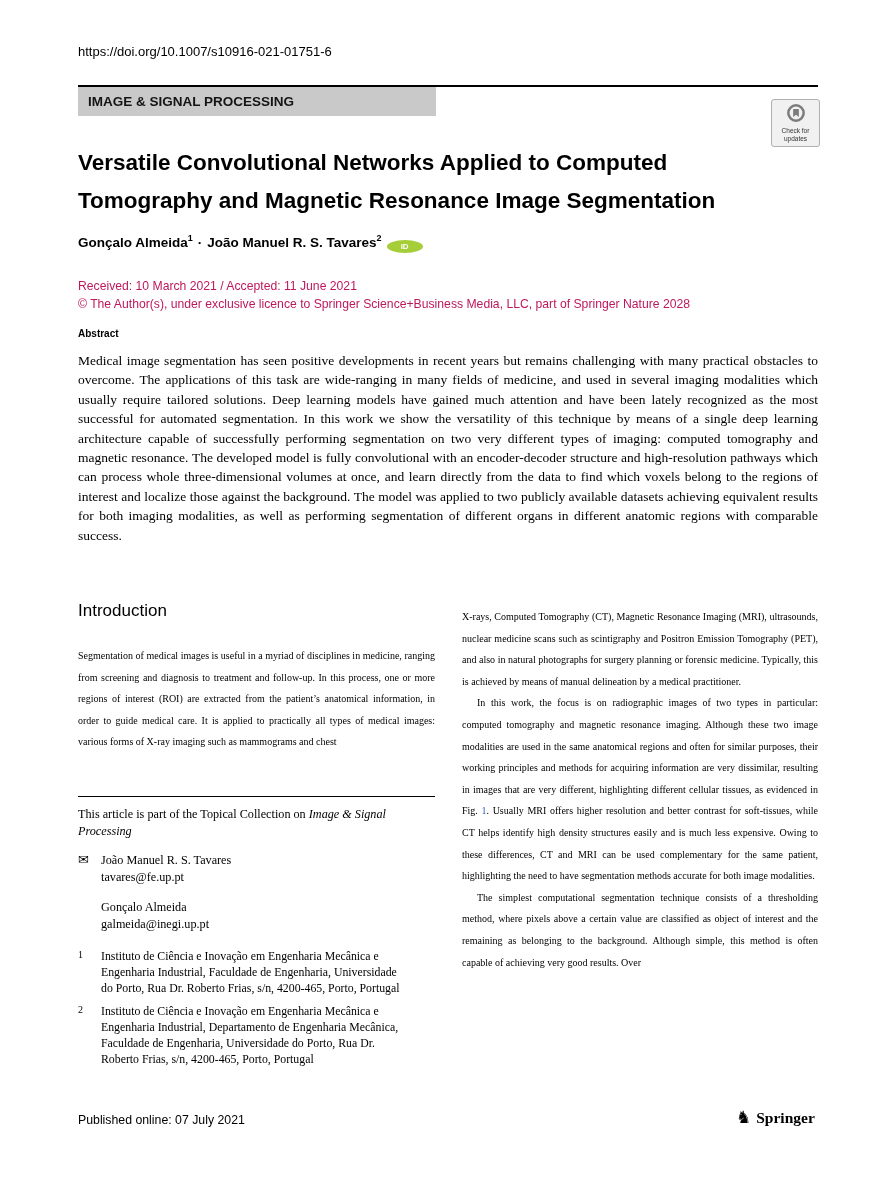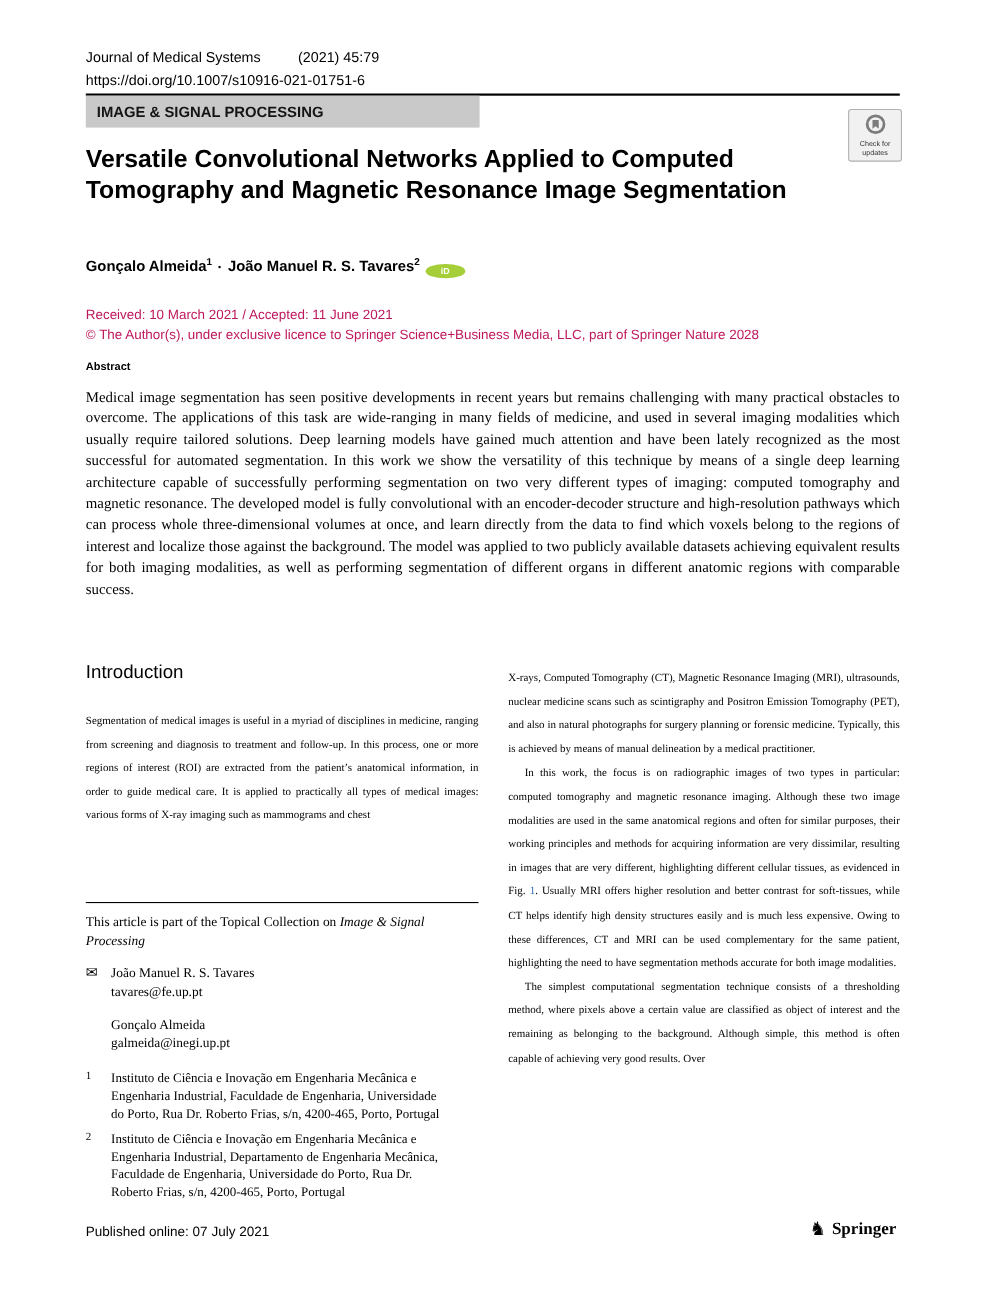--- a/index.html
+++ b/index.html
@@ -15,22 +15,22 @@
   .banner span{display:block;padding-left:10px;line-height:29px;
        font-family:"Liberation Sans",sans-serif;font-weight:bold;font-size:13.5px;color:#141414;}
 
   
   .badge{position:absolute;left:771px;top:99px;width:47px;height:46px;background:#f1f1f1;
        border:1px solid #b0b0b0;border-radius:3px;text-align:center;cursor:pointer;}
   .badge svg{margin-top:3px;}
   .badge .btxt{font-family:"Liberation Sans",sans-serif;font-size:6.5px;line-height:7.5px;color:#333;}
 
   
-  .title{position:absolute;left:78px;top:131px;width:700px;
-       font-family:"Liberation Sans",sans-serif;font-weight:bold;font-size:22.5px;line-height:28px;}
+  .title{position:absolute;left:78px;top:144px;width:700px;
+       font-family:"Liberation Sans",sans-serif;font-weight:bold;font-size:22.5px;line-height:38px;}
   .authors{position:absolute;left:78px;top:233px;font-family:"Liberation Sans",sans-serif;
        font-weight:bold;font-size:13.5px;}
   .authors sup{font-size:9px;}
   .authors .sep{margin:0 5px;}
   .orcid{display:inline-block;width:36px;height:13px;border-radius:50%;background:#a6ce39;
        color:#fff;font-family:"Liberation Sans",sans-serif;font-weight:bold;font-size:8px;
        line-height:13px;text-align:center;vertical-align:-2px;margin-left:5px;cursor:pointer;}
   .dates{position:absolute;left:78px;top:277px;font-family:"Liberation Sans",sans-serif;
        font-size:12.2px;line-height:18px;color:#be185d;}
 
@@ -46,21 +46,21 @@
   .col{position:absolute;top:601px;width:357px;}
   .col-left{left:78px;}
   .col-right{left:462px;top:606px;width:356px;}
   .intro-head{font-family:"Liberation Sans",sans-serif;font-weight:normal;font-size:17px;
        margin:0 0 24px 0;}
   .col p{margin:0;font-size:10px;line-height:21.6px;text-align:justify;}
   .col p.indent{text-indent:15px;}
   .figlink{color:#2e66b0;cursor:pointer;}
 
   
-  .fnblock{position:absolute;left:78px;top:796px;width:357px;margin-top:24px;}
+  .fnblock{position:absolute;left:78px;top:796px;width:357px;}
   .fnrule{width:357px;height:1px;background:#000;}
   .topical{margin-top:9px;font-size:12.2px;line-height:16.5px;}
   .corr{margin-top:13px;font-size:12.2px;line-height:16.5px;}
   .corr .row{display:flex;}
   .corr .env{width:23px;font-size:13px;}
   .corr .email{margin-left:23px;cursor:pointer;}
   .corr .second{margin-left:23px;margin-top:14px;}
   .affils{margin-top:17px;}
   .affil{display:flex;margin-bottom:8px;}
   .affil .mark{width:23px;font-size:11px;padding-top:0;}
@@ -73,24 +73,20 @@
   .springer{position:absolute;left:736px;top:1107px;font-size:15.5px;font-weight:bold;
        display:flex;align-items:center;}
   .knight{font-size:17px;font-weight:normal;margin-right:5px;}
 </style>
 </head>
 <body>
 
 <div class="page">
 
   <div class="hdr">
-    <div class="hdr-line1">
-      <span>Journal of Medical Systems</span>
-      <span>(2021) 45:79</span>
-    </div>
     <div>https://doi.org/10.1007/s10916-021-01751-6</div>
   </div>
 
   <div class="toprule"></div>
 
   <div class="banner">
     <span>IMAGE &amp; SIGNAL PROCESSING</span>
   </div>
 
   <div class="badge">

